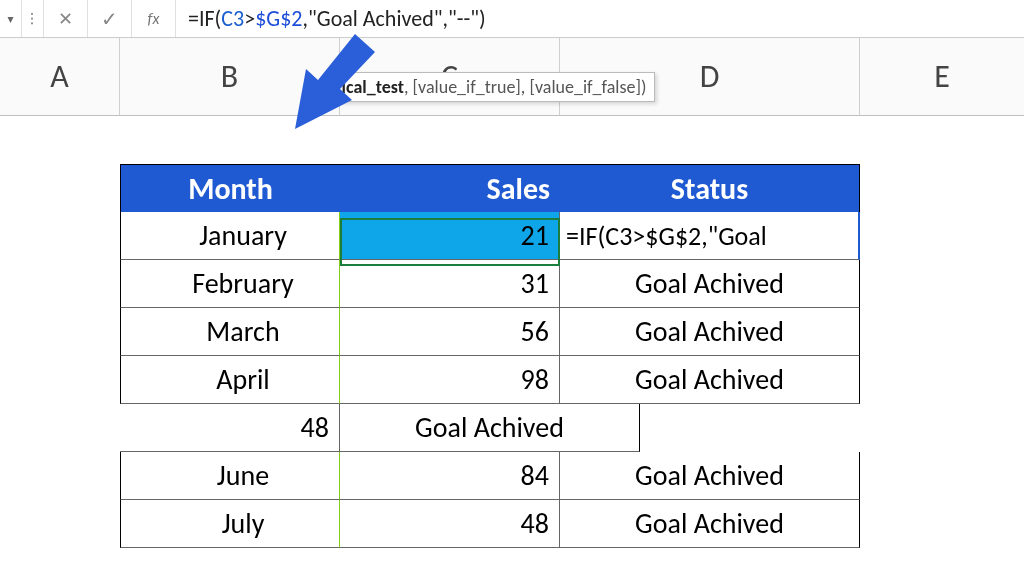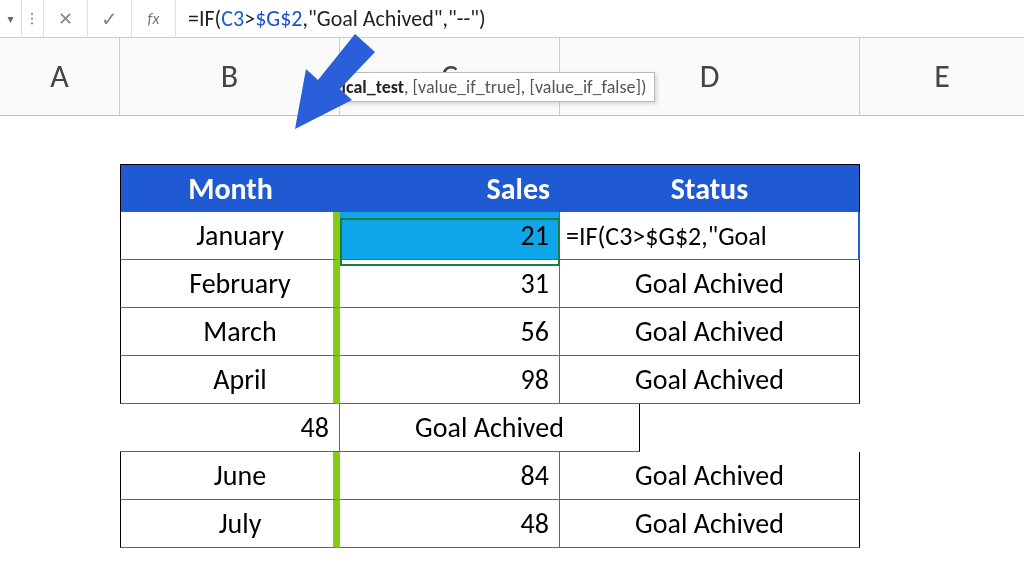--- a/index.html
+++ b/index.html
@@ -30,21 +30,21 @@
   .c-a { width: 120px; }
   .c-b { width: 220px; justify-content: center; }
   .c-c { width: 220px; justify-content: flex-end; padding-right: 10px; }
   .c-d { width: 300px; justify-content: center; }
   .c-e { flex: 1; }
   .spacer-row .cell { height: 54px; }
   .table-header .c-b, .table-header .c-c, .table-header .c-d { background: #205ad2; color: #fff; font-weight: bold; font-size: 30px; }
   .table-header .c-b { border-left: 1.5px solid #000; border-top: 1.5px solid #000; }
   .table-header .c-c { border-top: 1.5px solid #000; }
   .table-header .c-d { border-top: 1.5px solid #000; border-right: 1.5px solid #000; }
-  .data-row .c-b { border-left: 1.5px solid #000; border-bottom: 1px solid #666; border-right: 7px solid #84cc16; padding-left: 26px; }
+  .data-row .c-b { border-left: 1.5px solid #000; border-bottom: 1px solid #666; border-right: 1px solid #84cc16; padding-left: 26px; }
   .data-row .c-c { border-bottom: 1px solid #666; border-right: 1px solid #666; }
   .data-row .c-d { border-bottom: 1px solid #666; border-right: 1.5px solid #000; }
   .first-data .c-c { background: #0ea5e9; }
   .first-data .c-d { background: #fff; justify-content: flex-start; padding-left: 6px; font-size: 26px; white-space: nowrap; overflow: hidden; border-right: 2px solid #205ad2; }
   .active-border { position: absolute; top: 102px; left: 340px; width: 220px; height: 48px; border: 2px solid #1b7e3c; pointer-events: none; z-index: 3; }
 </style>
 </head>
 <body>
 
 <div class="formula-bar">

